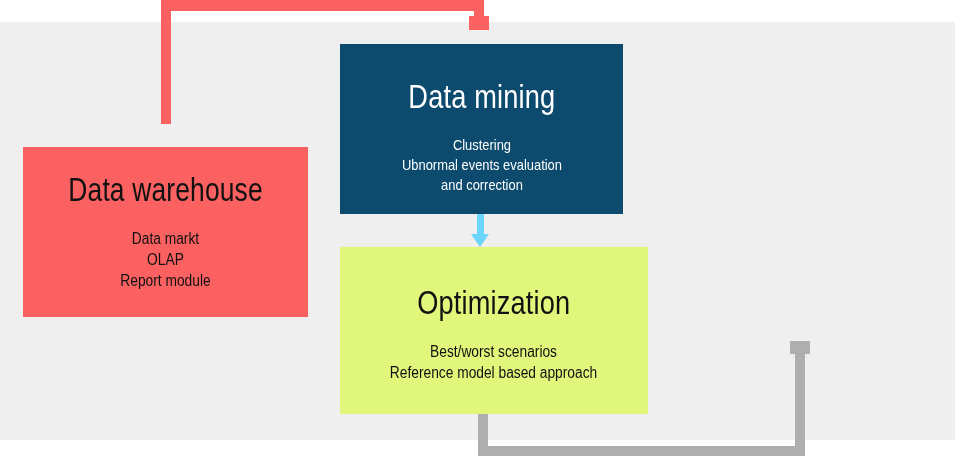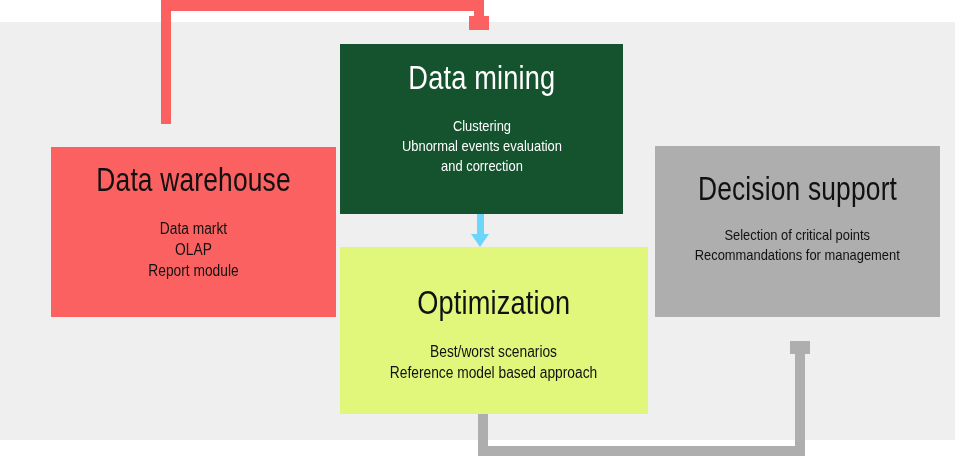--- a/index.html
+++ b/index.html
@@ -50,31 +50,31 @@
     white-space: pre-line;
     transform: scaleX(0.86);
     transform-origin: center;
   }
 
   
   #node-warehouse {
     left: 23px;  top: 147px;  width: 285px;  height: 170px;
     background: #fc6161;
     color: #111111;
-    padding-top: 16px;
-    margin-left: 28px;
+    padding-top: 26px;
   }
   #node-warehouse .title { font-size: 33px; }
   #node-warehouse .lines { font-size: 16px; margin-top: 22px; }
 
   #node-mining {
     left: 340px; top: 44px;   width: 283px;  height: 170px;
-    background: #14532d;
+    background: #0c4a6e;
     color: #ffffff;
     padding-top: 16px;
+    justify-content: center;
   }
   #node-mining .title { font-size: 34px; }
   #node-mining .lines { font-size: 15px; margin-top: 22px; }
 
   #node-optimization {
     left: 340px; top: 247px;  width: 308px;  height: 167px;
     background: #e1f77c;
     color: #111111;
     padding-top: 38px;
   }
@@ -175,19 +175,14 @@
 Ubnormal events evaluation
 and correction</div>
   </div>
 
   <div class="node" id="node-optimization">
     <div class="title">Optimization</div>
     <div class="lines">Best/worst scenarios
 Reference model based approach</div>
   </div>
 
-  <div class="node" id="node-decision">
-    <div class="title">Decision support</div>
-    <div class="lines">Selection of critical points
-Recommandations for management</div>
-  </div>
 
 </div>
 
 </body></html>

